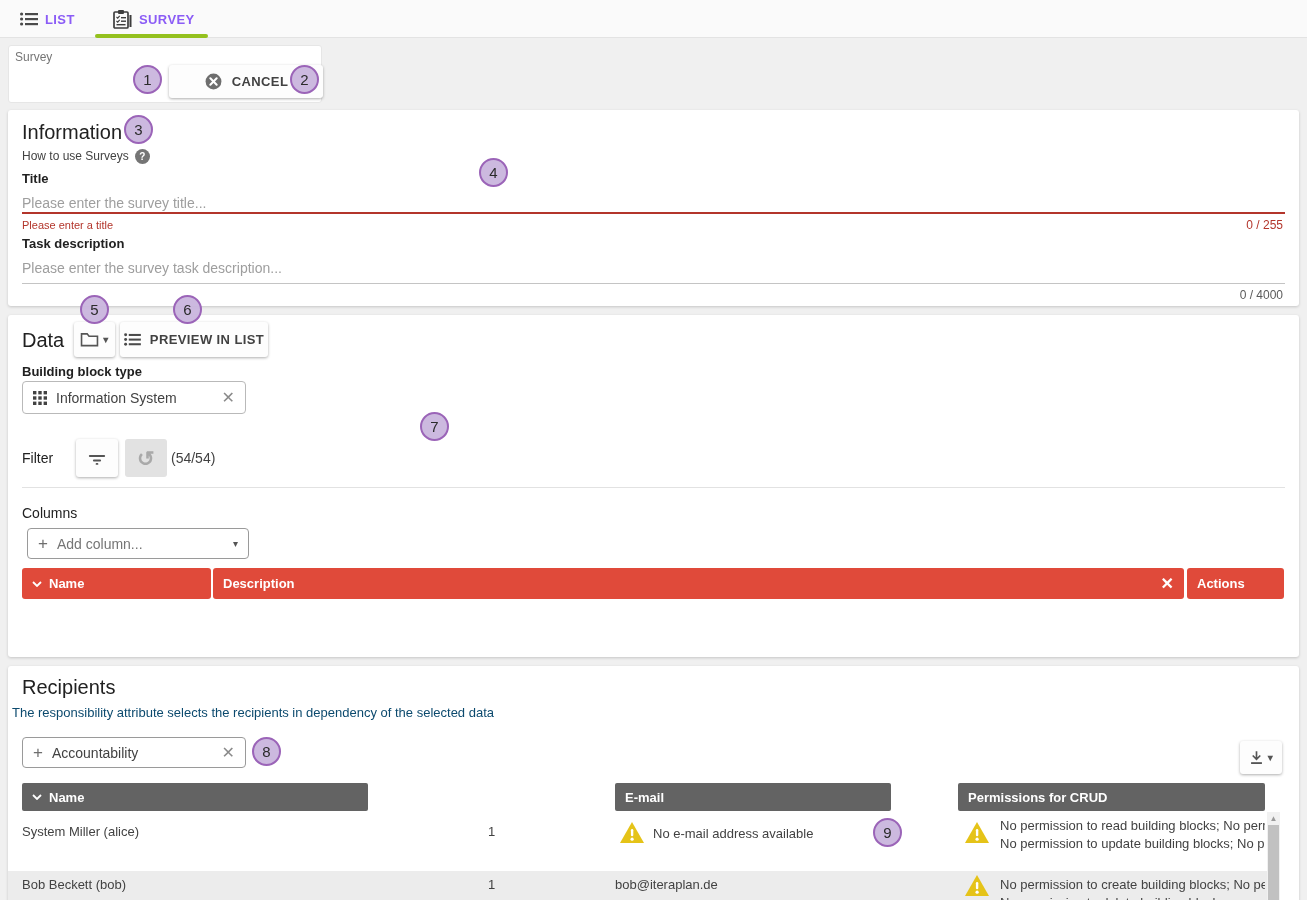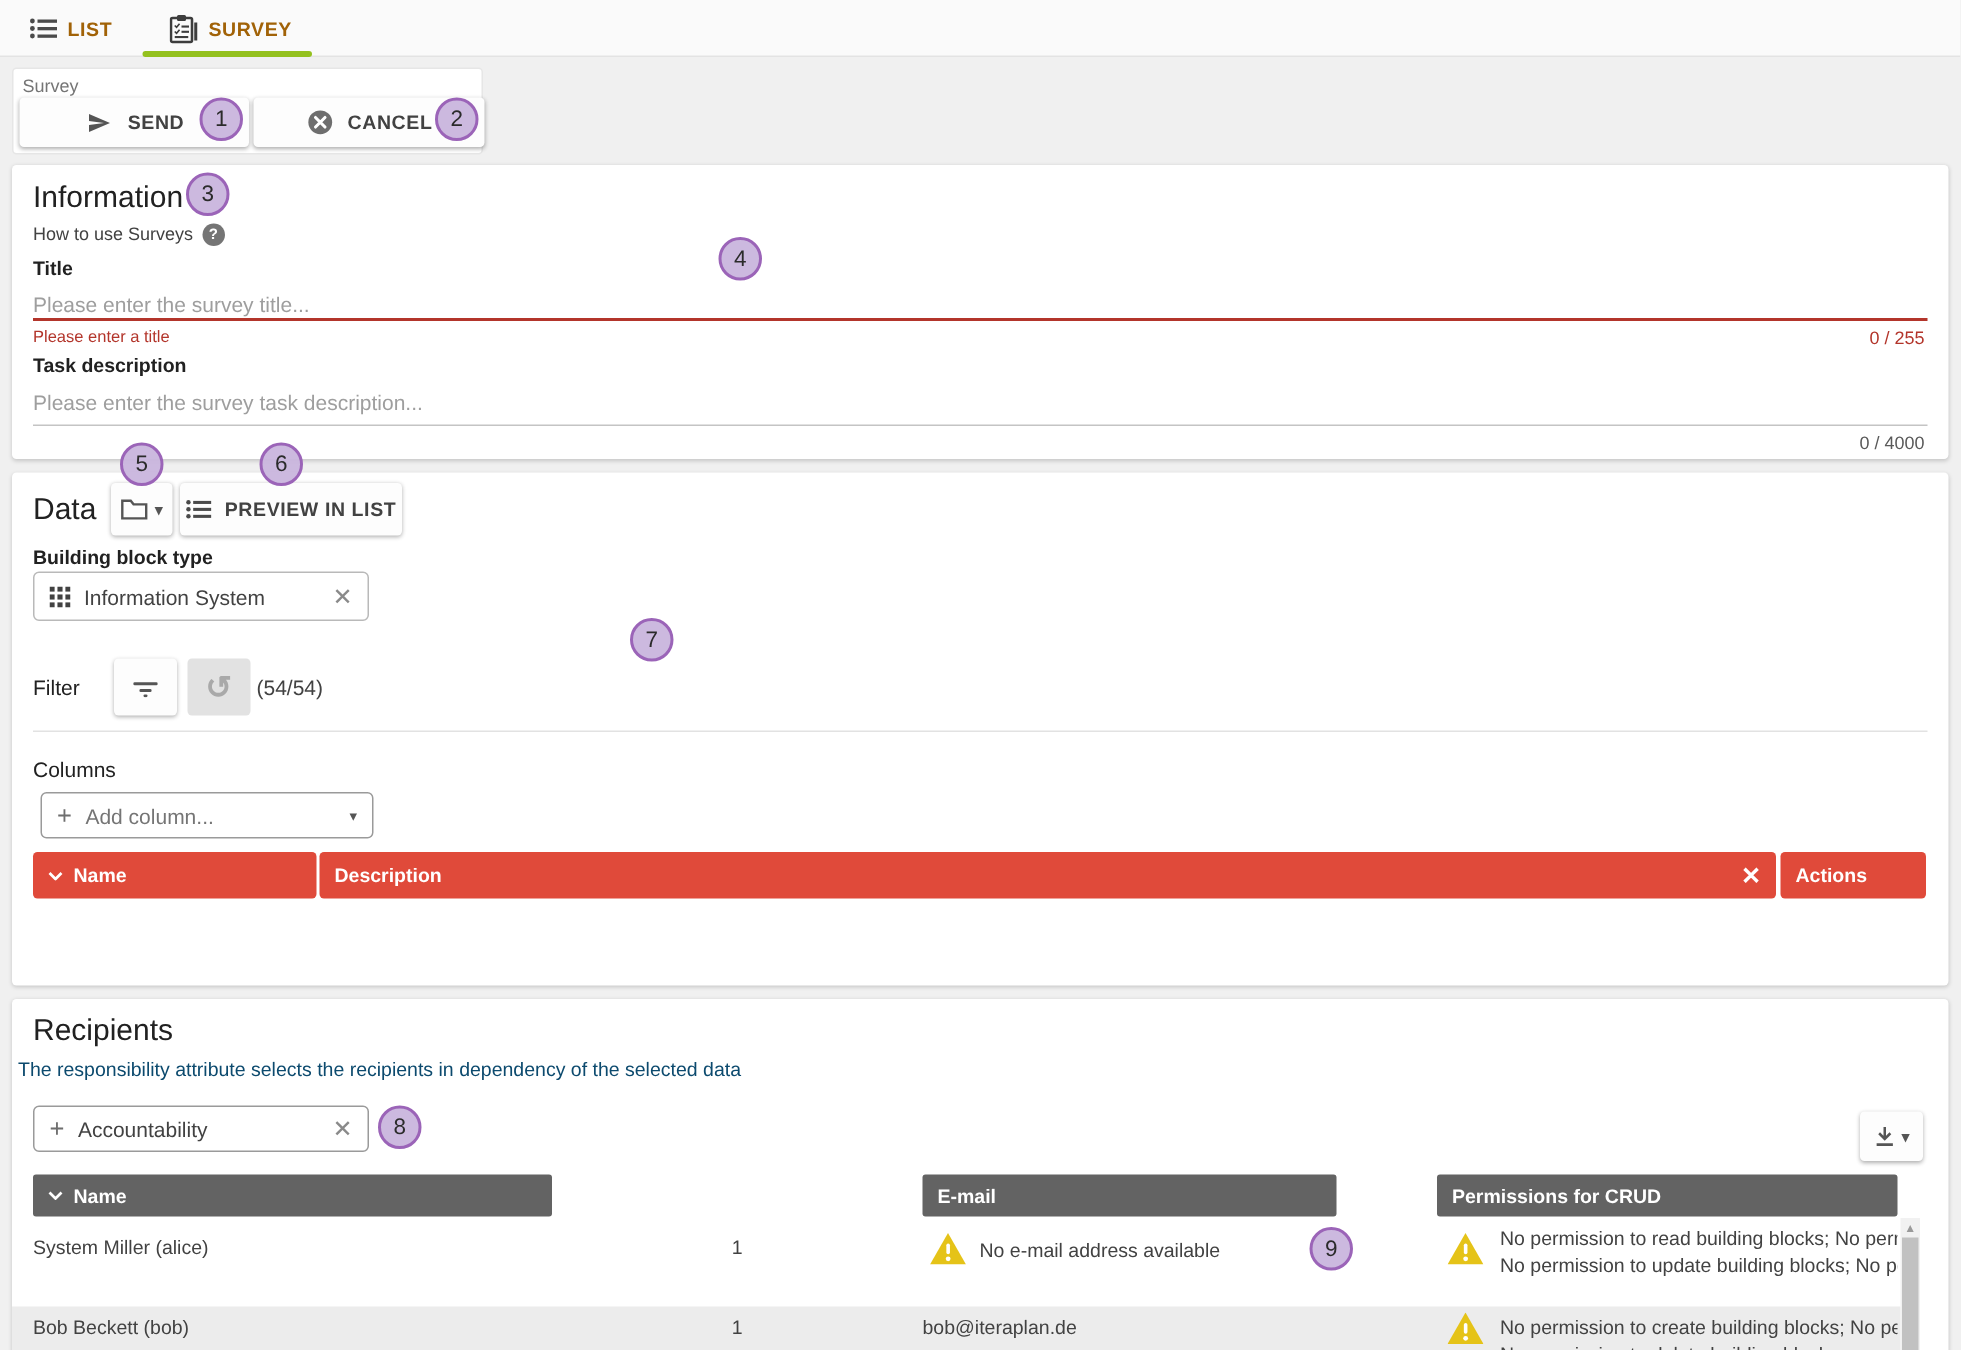--- a/index.html
+++ b/index.html
@@ -3,21 +3,21 @@
 <meta charset="utf-8">
 <style>
   * { margin:0; padding:0; box-sizing:border-box; }
   html,body { width:1307px; height:900px; overflow:hidden; }
   body { font-family:"Liberation Sans", sans-serif; background:#f0f0f0; position:relative; color:#424242; }
 
   .abs { position:absolute; }
 
   
   .topbar { position:absolute; left:0; top:0; width:1307px; height:38px; background:#fafafa; border-bottom:1px solid #e3e3e3; }
-  .tab { position:absolute; top:0; height:38px; display:flex; align-items:center; gap:7px; font-size:13px; font-weight:bold; color:#a16207; letter-spacing:.4px; cursor:pointer; }
+  .tab { position:absolute; top:0; height:38px; display:flex; align-items:center; gap:7px; font-size:13px; font-weight:bold; color:#8b5cf6; letter-spacing:.4px; cursor:pointer; }
   .tab-underline { position:absolute; left:0; right:0; bottom:0; height:4px; background:#94c11e; border-radius:2px; }
 
   
   .card { position:absolute; background:#fff; border-radius:3px; box-shadow:0 1px 3px rgba(0,0,0,.18); }
   .panel { position:absolute; background:#fff; border:1px solid #e6e6e6; border-radius:3px; }
 
   .btn { display:flex; align-items:center; justify-content:center; gap:9px; background:#fdfdfd; border-radius:3px;
          box-shadow:0 1px 3px rgba(0,0,0,.32); font-size:13px; font-weight:bold; color:#424242; letter-spacing:.4px; cursor:pointer; }
   .btn-disabled { background:#e2e2e2; box-shadow:none; }
 
@@ -75,26 +75,20 @@
         <rect x="3.5" y="15" width="9" height="1.4" fill="#3d3d3d"></rect>
       <rect x="16.5" y="6" width="2" height="12" fill="#3d3d3d"></rect>
     </svg>
     <span>SURVEY</span>
     <div class="tab-underline"></div>
   </div>
 </div>
 
 <div class="panel" style="left:8px; top:45px; width:314px; height:58px;">
   <div class="abs" style="left:6px; top:4px; font-size:12px; color:#757575;">Survey</div>
-  <div class="btn abs" style="left:4px; top:19px; width:153px; height:33px;">
-    <svg width="20" height="16" viewBox="0 0 24 24">
-        <path d="M2 21l21-9L2 3v7l15 2-15 2z" fill="#555"></path>
-      </svg>
-    <span>SEND</span>
-  </div>
   <div class="btn abs" style="left:160px; top:19px; width:154px; height:33px;">
     <svg width="19" height="19" viewBox="0 0 24 24">
         <circle cx="12" cy="12" r="10" fill="#6e6e6e"></circle>
         <path d="M8 8 L16 16 M16 8 L8 16" stroke="#fff" stroke-width="2.6" stroke-linecap="round"></path>
       </svg>
     <span>CANCEL</span>
   </div>
 </div>
 
 <div class="card" style="left:8px; top:110px; width:1291px; height:196px;">

